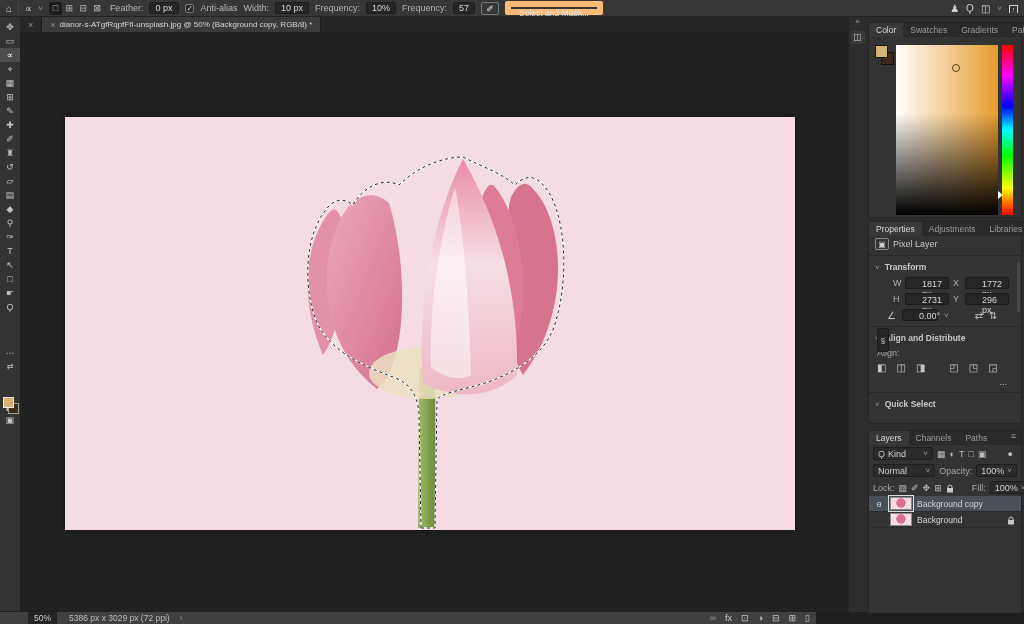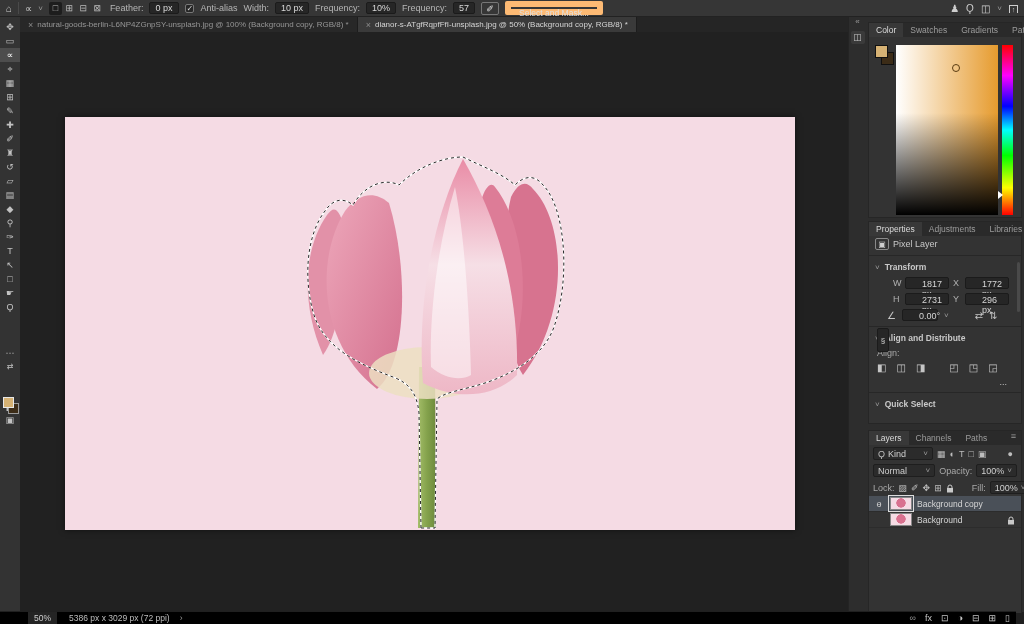--- a/index.html
+++ b/index.html
@@ -110,21 +110,21 @@
     border-bottom:1px solid #2c2c2c; }
   .layer-row.selected { background:#4a5058; }
   .eye-cell { width:12px; text-align:center; color:#d0d0d0; font-size:9px; }
   .thumb { width:22px; height:13px; border:1px solid #888;
     background:radial-gradient(circle at 50% 45%, #d8718f 0 38%, #f5dbe4 42%); }
   .layer-row.selected .thumb { outline:1px solid #ddd; outline-offset:1px; }
   .layer-name { color:#d6d6d6; font-size:8.5px; }
   .lock-cell { position:absolute; right:6px; color:#c9c9c9; }
 
   
-  #bottom-bar { position:absolute; left:0; top:611px; width:1016px; height:13px; background:#000000;
+  #bottom-bar { position:absolute; left:0; top:611px; width:816px; height:13px; background:#404040;
     border-top:1px solid #202020; display:flex; align-items:center; z-index:40; font-size:8.5px; }
   #zoom-box { background:#242424; padding:1px 6px; margin-left:28px; color:#cfcfcf; }
   #doc-info { margin-left:12px; color:#bdbdbd; }
   #status-caret { margin-left:10px; color:#9a9a9a; }
   #layers-bottom { position:absolute; right:6px; display:flex; gap:9px; color:#c3c3c3; font-size:9px; align-items:center;}
   #layers-bottom .dim { color:#8f8f8f; }
 
   svg.lockpad { display:inline-block; vertical-align:middle; }
 </style>
 </head>
@@ -158,21 +158,20 @@
     <span class="obar-icon">Ϙ</span>
     <span class="obar-icon">◫</span>
     <span class="obar-icon" style="font-size:8px;color:#9a9a9a;">˅</span>
     <span id="share-icon">↑</span>
   </div>
 </div>
 
 <div id="tab-bar">
   <div class="doc-tab">
     <span class="tab-close">×</span>
-    <span>natural-goods-berlin-L6NP4ZGnpSY-unsplash.jpg @ 100% (Background copy, RGB/8) *</span>
   </div>
   <div class="doc-tab active">
     <span class="tab-close">×</span>
     <span>dianor-s-ATgfRqpfFfI-unsplash.jpg @ 50% (Background copy, RGB/8) *</span>
   </div>
 </div>
 
 <div id="toolbar">
   <div style="height:3px"></div>
   <div>

